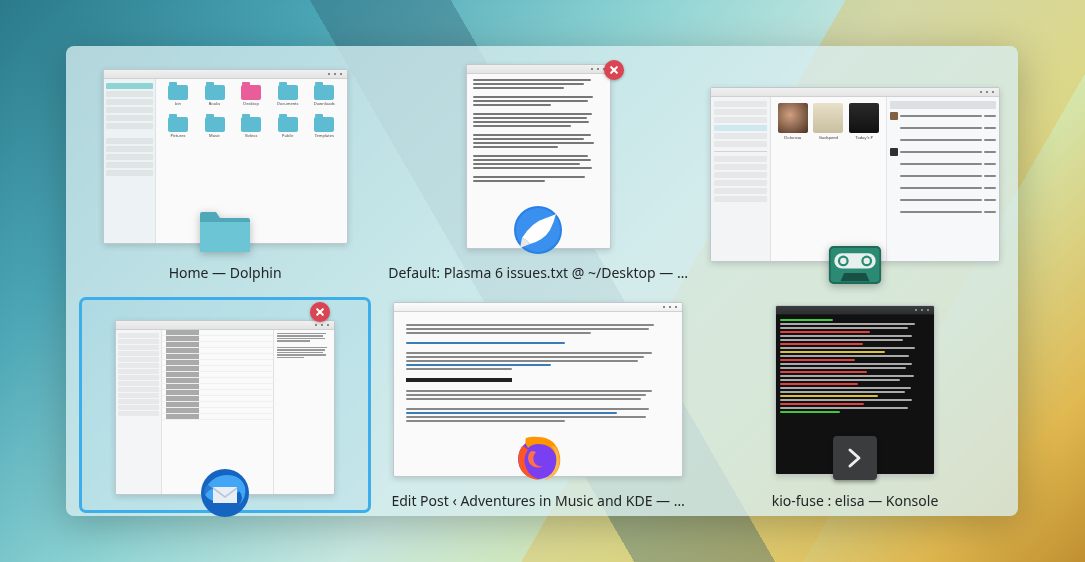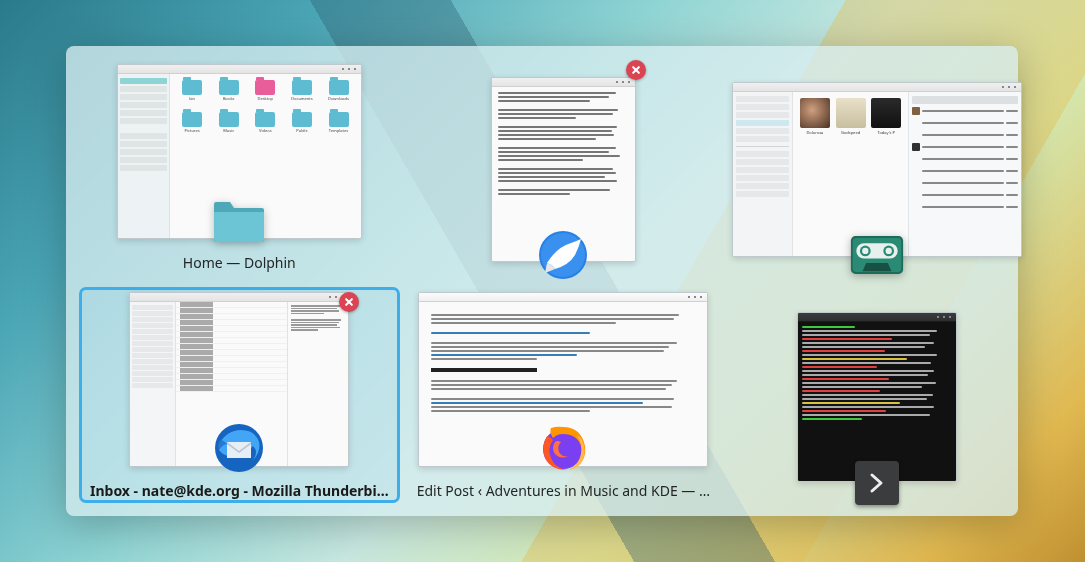--- a/index.html
+++ b/index.html
@@ -330,20 +330,21 @@
       </div>
       <div class="app-icon">
         <svg width="52" height="52" viewBox="0 0 52 52">
           <circle cx="26" cy="26" r="24" fill="#2980e4"></circle>
           <circle cx="26" cy="26" r="22" fill="#3a90ee"></circle>
           <path d="M10 34 Q20 18 34 14 Q40 12 44 10 Q42 18 38 26 Q32 36 18 40 Q16 36 10 34 Z" fill="#fefefe"></path>
           <path d="M10 34 Q16 36 18 40 L8 44 Z" fill="#e8e8e8"></path>
         </svg>
       </div>
     </div>
+    <div class="tile-label">Default: Plasma 6 issues.txt @ ~/Desktop — …</div>
   </div>
 
   <div class="window-tile">
     <div class="thumb">
       <div class="thumb-window elisa-thumb">
         <div class="titlebar"></div>
         <div class="thumb-body">
           <div class="el-side">
             <div class="row"></div>
               <div class="row"></div>
@@ -489,21 +490,20 @@
       <div class="app-icon">
         <svg width="52" height="52" viewBox="0 0 52 52">
           <circle cx="26" cy="26" r="24" fill="#1565c0"></circle>
           <path d="M6 22 Q14 8 28 8 Q42 8 46 20 Q48 30 40 38 Q46 30 40 24 Q34 32 22 34 Q12 36 6 28 Z" fill="#42a5f5"></path>
           <path d="M14 20 L38 20 L38 36 L14 36 Z" fill="#e8eef5"></path>
           <path d="M14 20 L26 29 L38 20 L38 22 L26 31 L14 22 Z" fill="#b8c5d5"></path>
           <path d="M8 18 Q4 22 6 28 Q10 22 14 22 Q10 18 8 18 Z" fill="#2a78d0"></path>
         </svg>
       </div>
     </div>
-    <div class="tile-label">Inbox - nate@kde.org - Mozilla Thunderbi…</div>
   </div>
 
   <div class="window-tile">
     <div class="thumb">
       <div class="thumb-window ff-thumb">
         <div class="titlebar"></div>
         <div class="thumb-body">
           <div class="blog-gap"></div>
           <div class="blog-line" style="width:94%"></div>
           <div class="blog-line" style="width:92%"></div>
@@ -574,15 +574,16 @@
         </div>
       </div>
       <div class="app-icon">
         <div class="chevron-box">
           <svg width="22" height="22" viewBox="0 0 22 22">
             <path d="M6 3 L15 11 L6 19" stroke="#eeeeee" stroke-width="3" fill="none" stroke-linecap="round" stroke-linejoin="round"></path>
           </svg>
         </div>
       </div>
     </div>
+    <div class="tile-label">kio-fuse : elisa — Konsole</div>
   </div>
 
 </div>
 
 </body></html>

